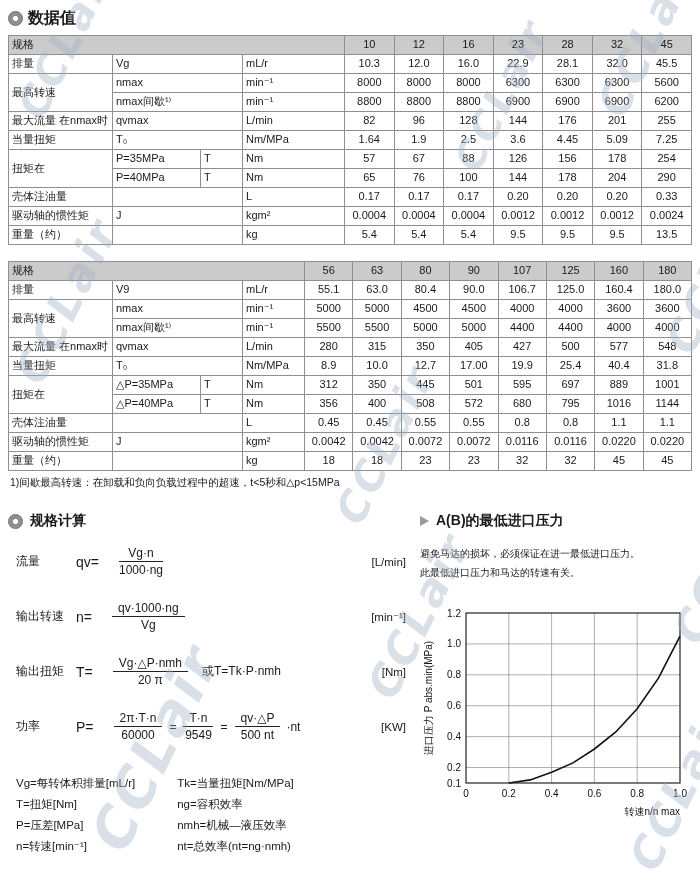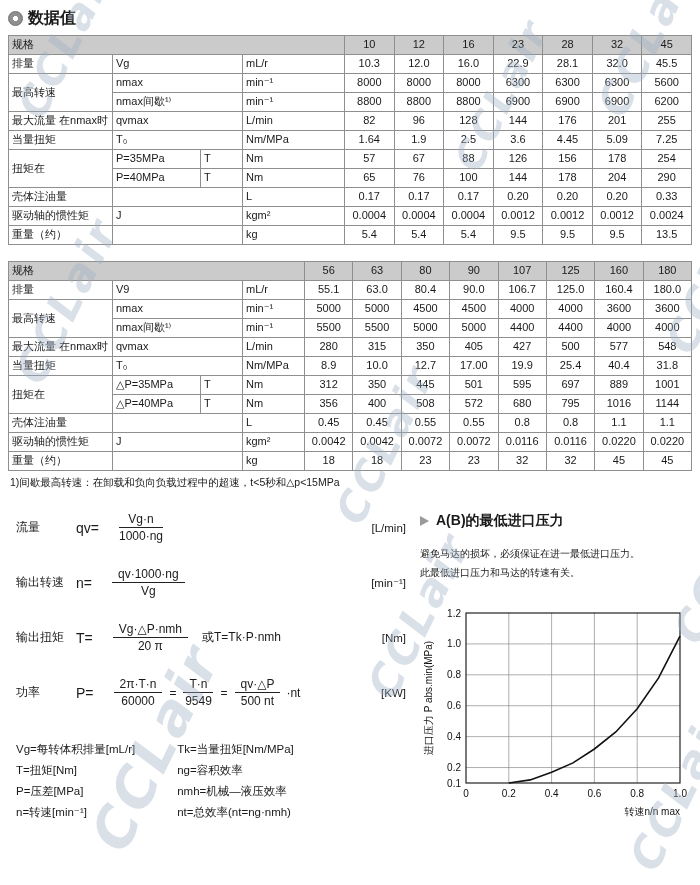--- a/index.html
+++ b/index.html
@@ -381,20 +381,24 @@
         <td class="val">45</td>
       </tr>
     </tbody>
   </table>
 
 <div class="footnote">1)间歇最高转速：在卸载和负向负载过程中的超速，t&lt;5秒和△p&lt;15MPa</div>
 
 <div class="bottom">
 
   <div class="left-col">
+    <div class="section-header">
+      <span class="gear-icon"></span>
+      <h2>规格计算</h2>
+    </div>
 
     <div class="formula-row">
       <span class="f-label">流量</span>
       <span class="f-lhs">qv=</span>
       <span class="frac">
         <span class="num">Vg·n</span>
         <span class="den">1000·ng</span>
       </span>
       <span class="f-unit">[L/min]</span>
     </div>

